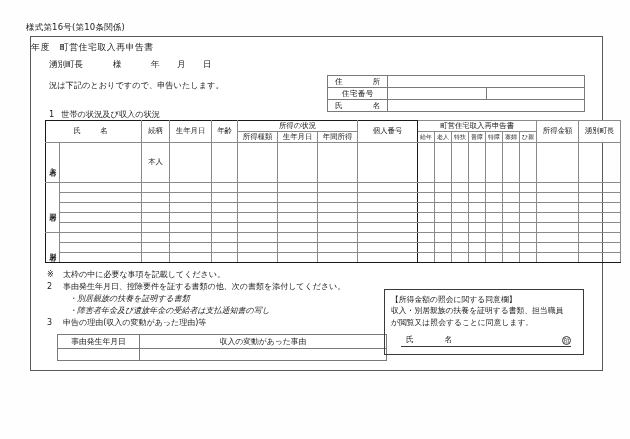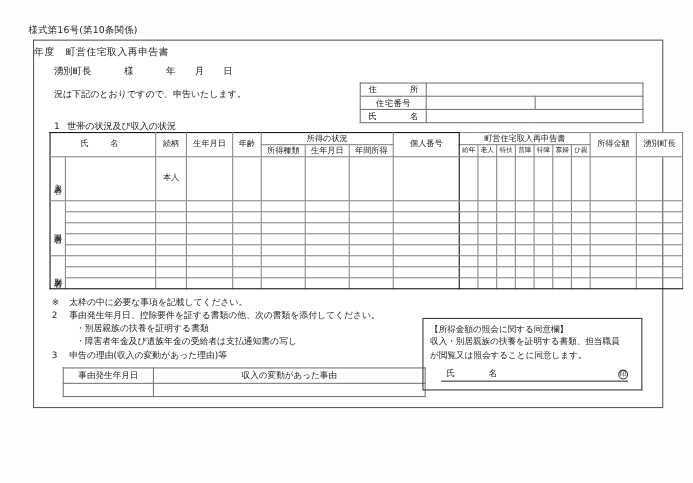--- a/index.html
+++ b/index.html
@@ -147,21 +147,21 @@
   
   .notes {
     position: absolute;
     left: 16px; top: 232px;
     width: 340px;
     font-size: 8px;
     line-height: 1.5;
   }
   .note-row { display: flex; white-space: nowrap; }
   .note-mark { width: 16px; flex: 0 0 16px; }
-  .note-sub { padding-left: 22px; white-space: nowrap; }
+  .note-sub { padding-left: 22px; white-space: nowrap; font-style: italic; }
 
   
   .reasontbl {
     position: absolute;
     left: 26px; top: 297px;
     width: 330px;
     border-collapse: collapse;
     font-size: 7.8px;
     table-layout: fixed;
   }

